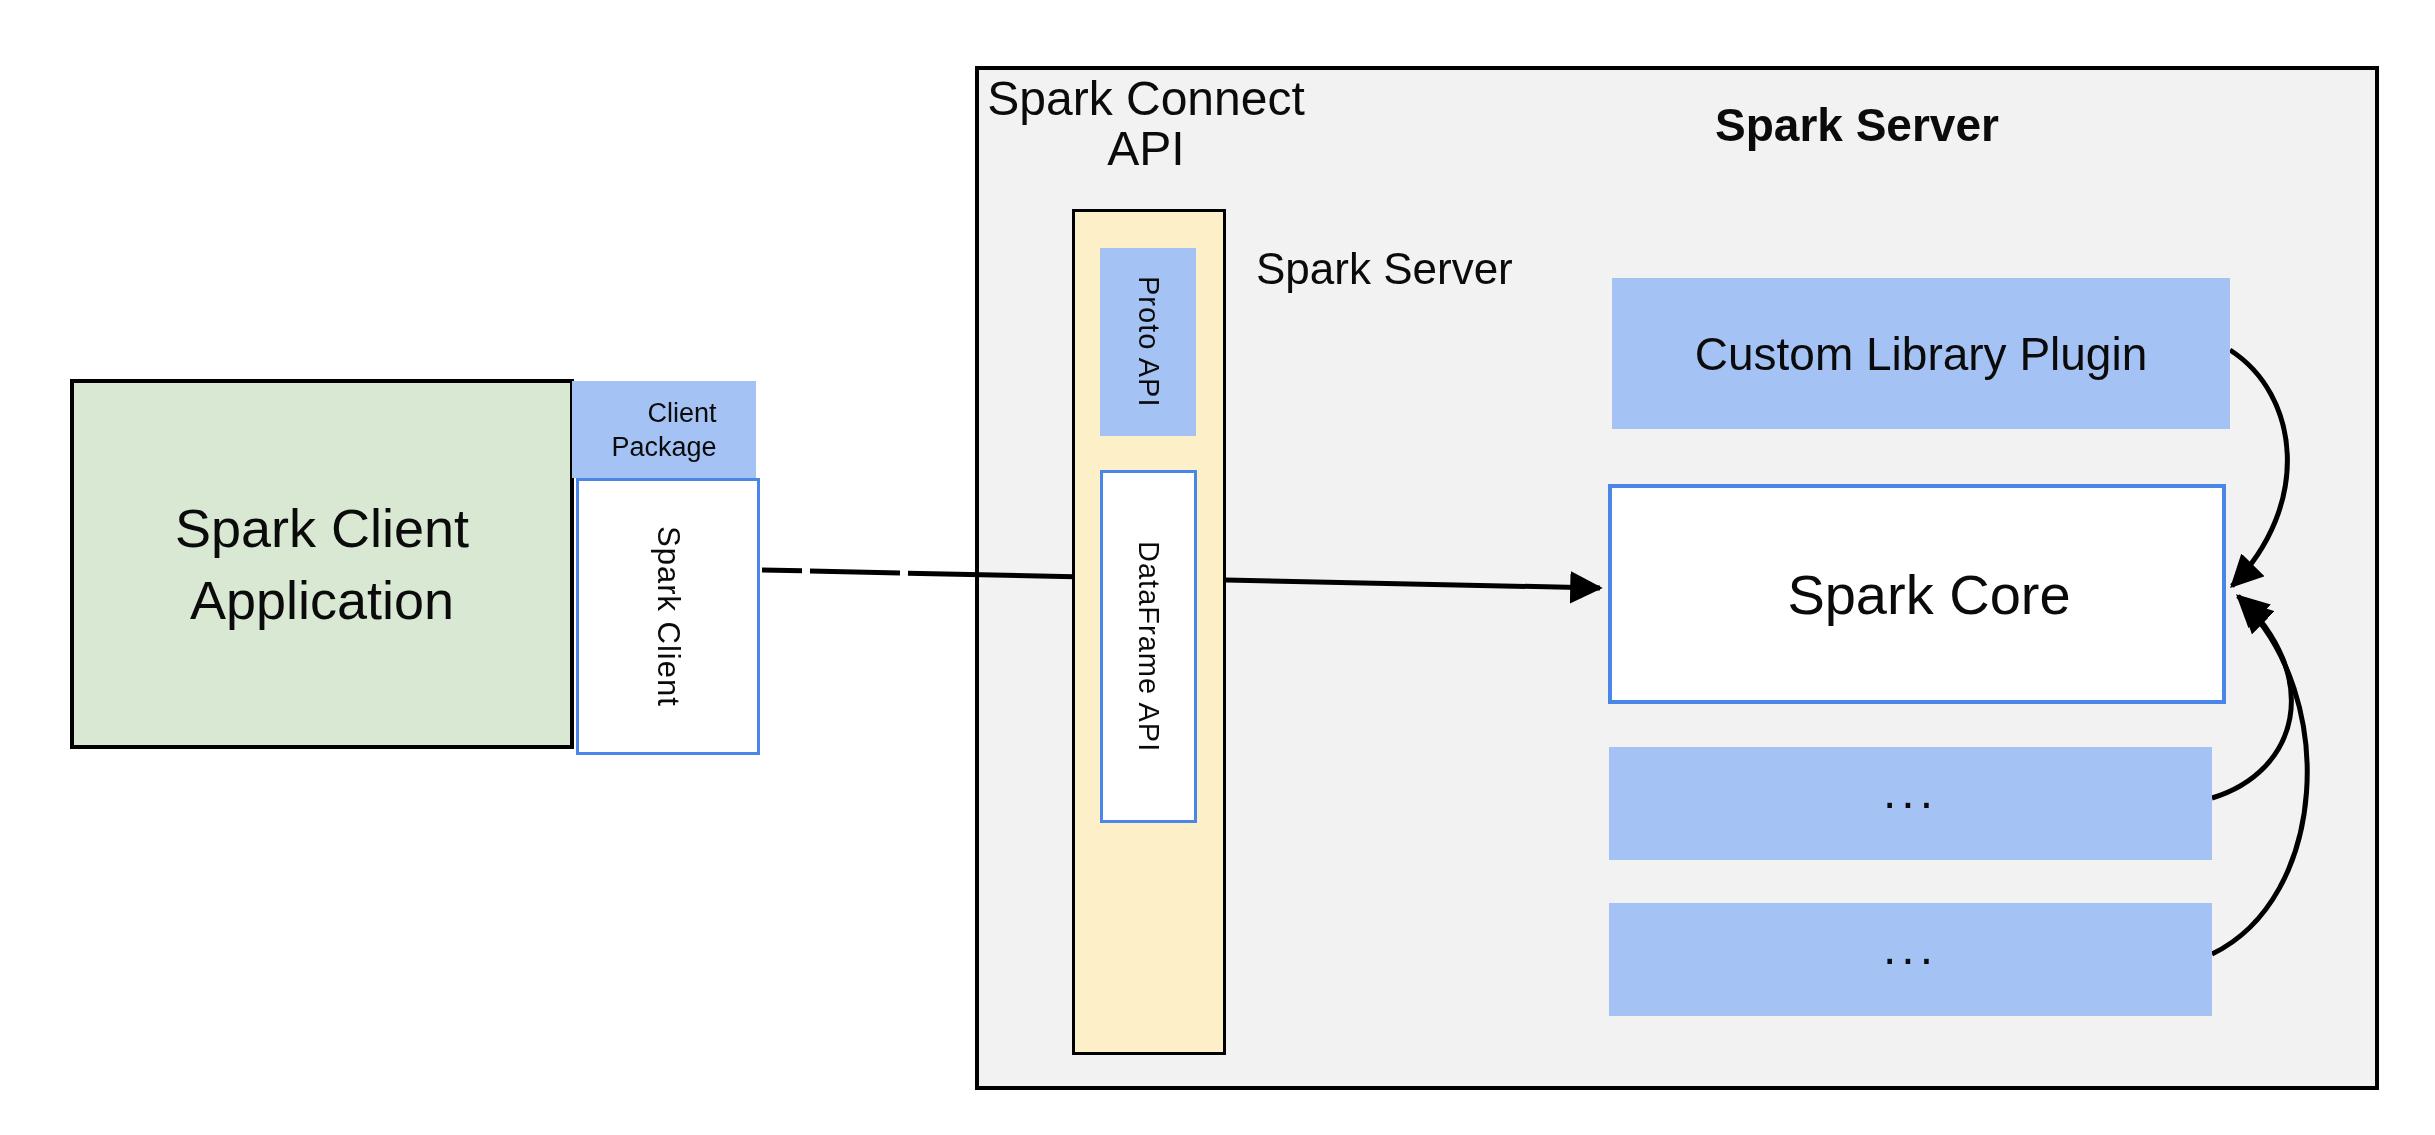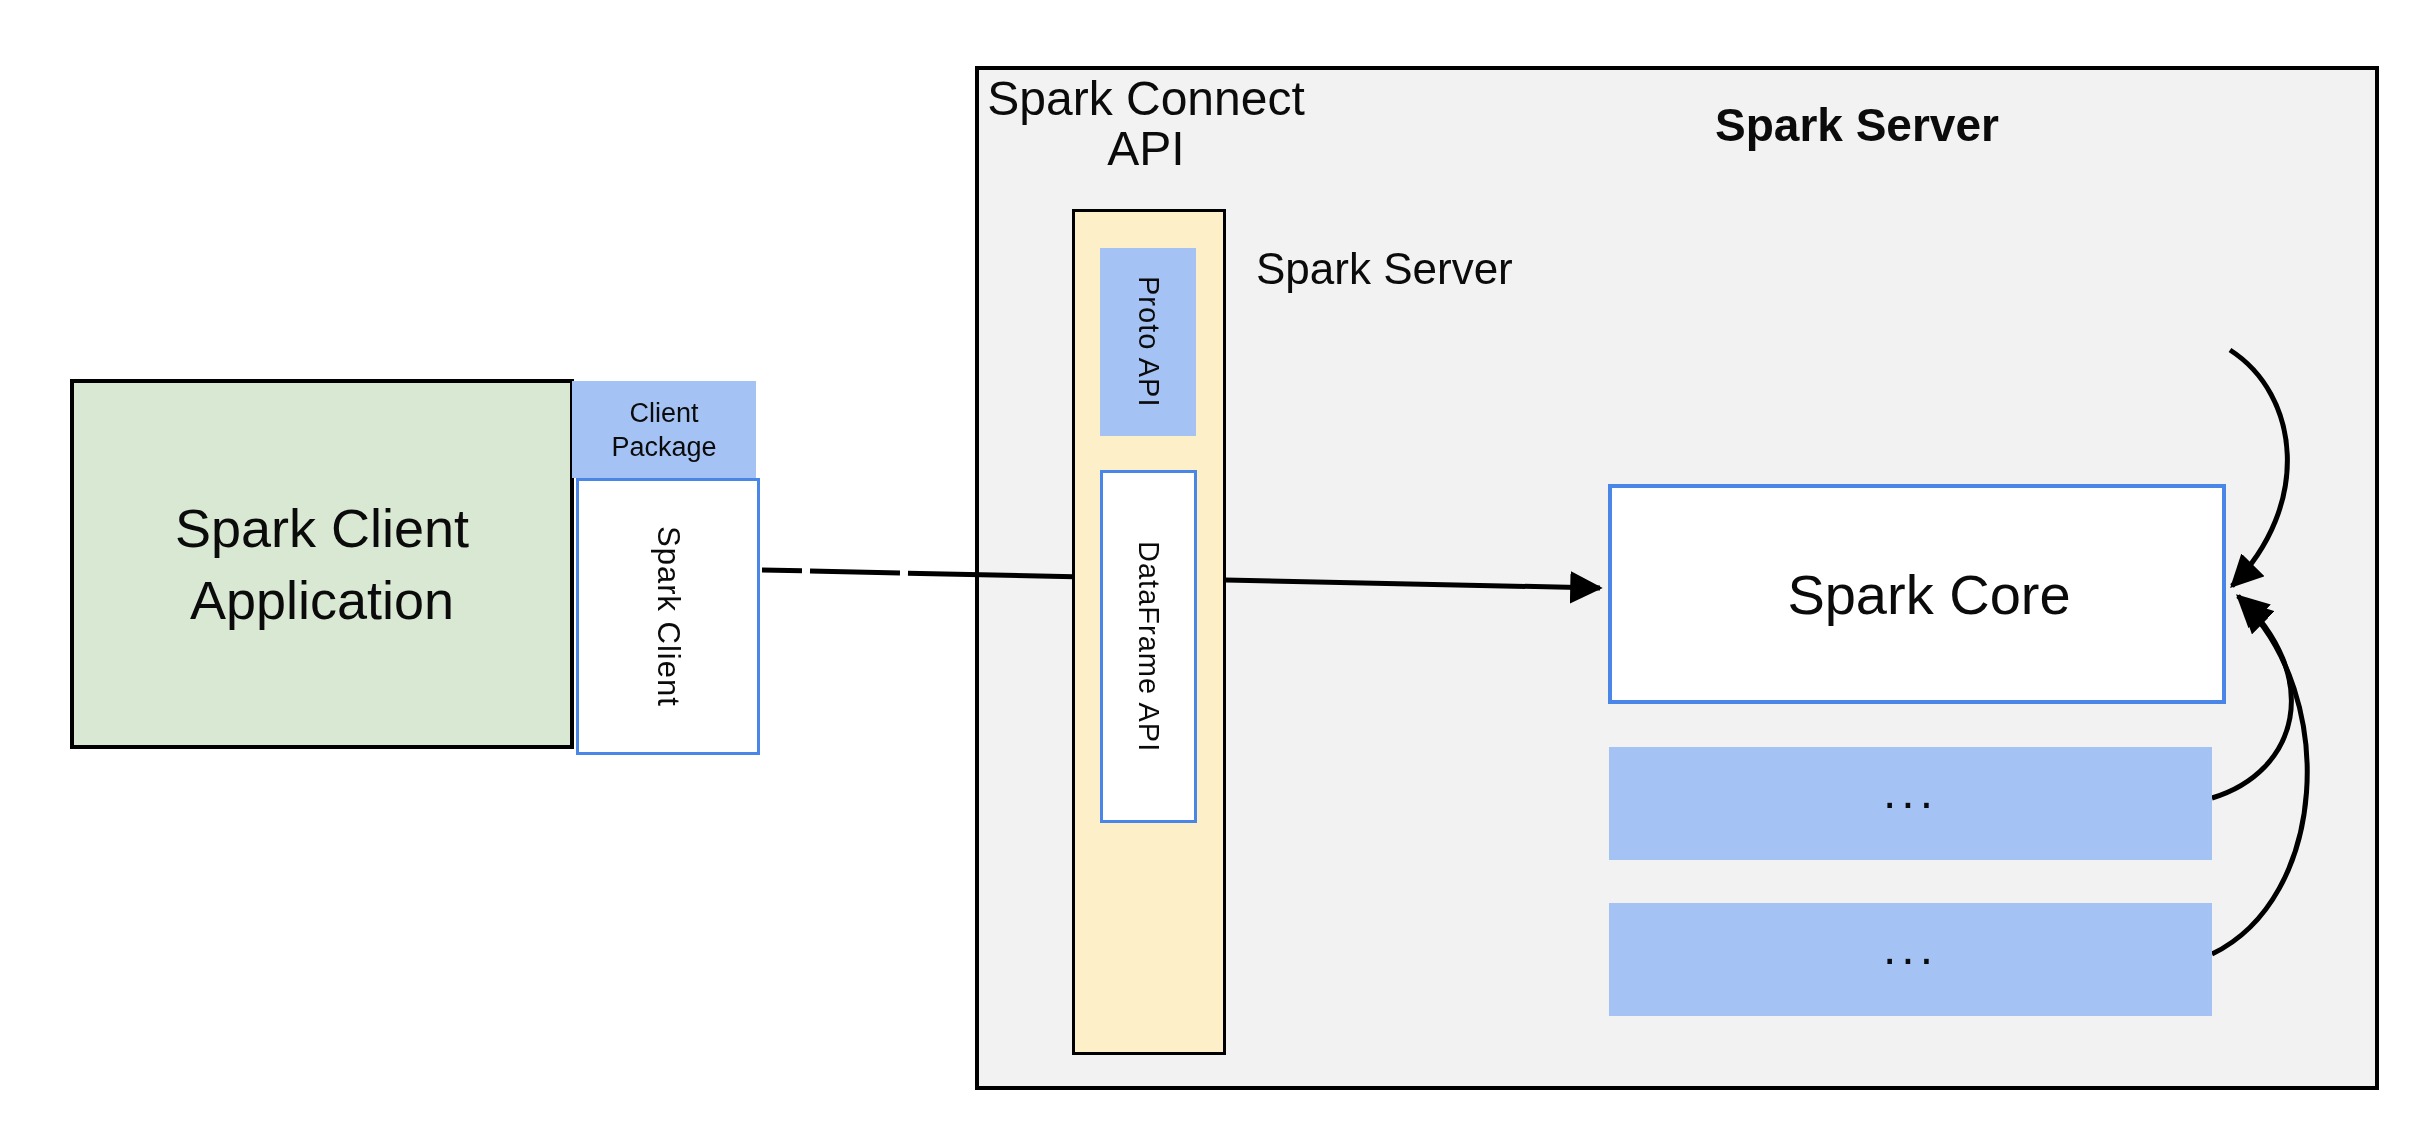--- a/index.html
+++ b/index.html
@@ -23,21 +23,21 @@
   #arrows{position:absolute;left:0;top:0;width:2435px;height:1135px;z-index:2;pointer-events:none;}
   
   #client-app-box{
     left:70px;top:379px;width:504px;height:370px;
     background:#d9e8d2;border:4px solid #000000;z-index:3;
     font-size:54px;line-height:72px;
   }
   #client-package-box{
     left:572px;top:381px;width:184px;height:97px;
     background:#a4c2f4;z-index:4;
-    font-size:27px;line-height:34px;
+    font-size:27px;line-height:34px;text-align:right;
   }
   #spark-client-box{
     left:576px;top:478px;width:184px;height:277px;
     background:#ffffff;border:3px solid #4a86e8;z-index:3;
   }
   .vtext{
     writing-mode:vertical-rl;text-orientation:mixed;
     white-space:nowrap;letter-spacing:1px;
   }
   #spark-client-box .vtext{font-size:31px;}
@@ -140,20 +140,23 @@
   </div>
 
   <div class="box center" id="dataframe-api-box">
     <span class="vtext">DataFrame API</span>
   </div>
 
   <div class="lbl" id="server-library-label">
     <div>Spark Server</div>
   </div>
 
+  <div class="box center" id="plugin-box">
+    <span>Custom Library Plugin</span>
+  </div>
 
   <div class="box center" id="core-box">
     <span>Spark Core</span>
   </div>
 
   <div class="box center more-box" id="more-box-1">
     <span>...</span>
   </div>
 
   <div class="box center more-box" id="more-box-2">

